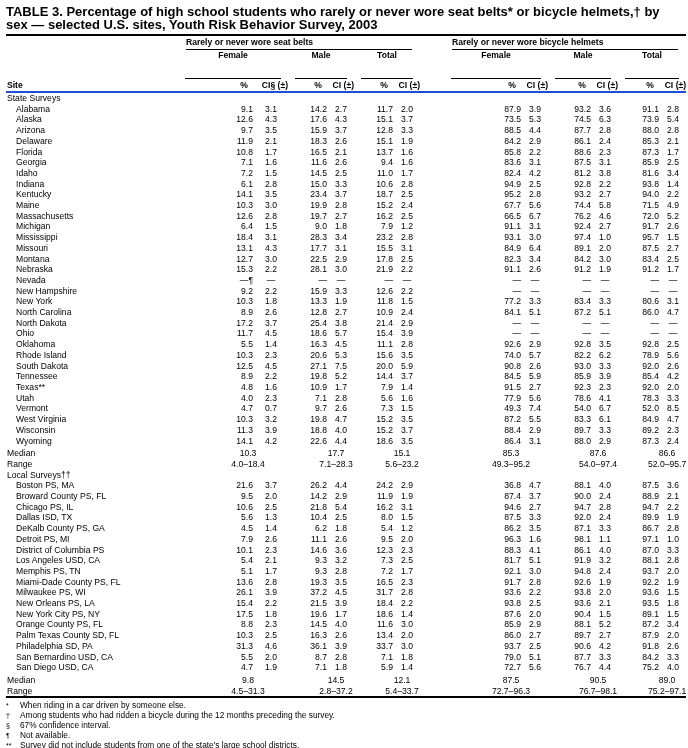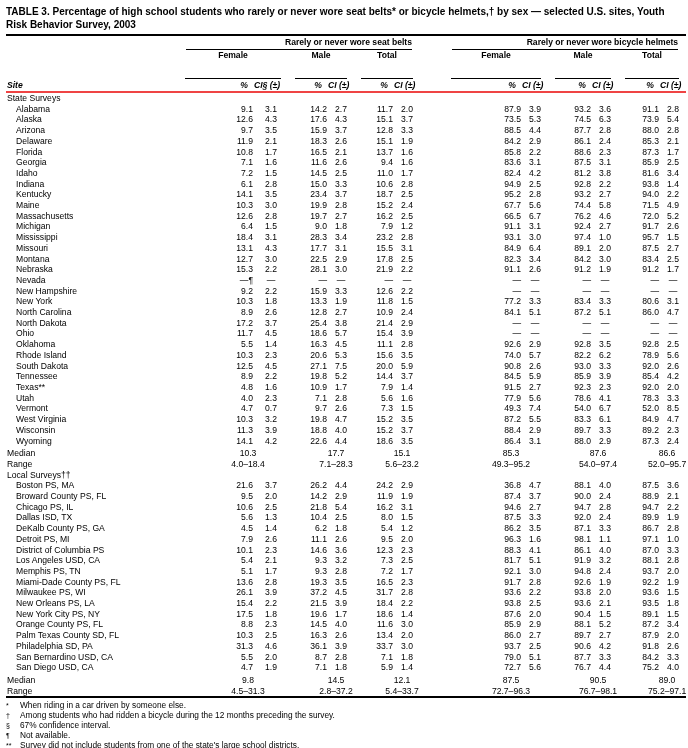--- a/index.html
+++ b/index.html
@@ -3,38 +3,38 @@
 <meta charset="utf-8">
 <style>
   html,body { margin:0; padding:0; background:#fff; color:#000; }
   .page {
     width:688px; height:748px; box-sizing:border-box;
     padding:5px 5px 0 6px;
     font-family:"Liberation Sans","DejaVu Sans",sans-serif;
     overflow:hidden;
   }
   .title {
-    font-size:10px; line-height:13px; font-weight:bold;
+    font-size:13px; line-height:13px; font-weight:bold;
     margin:0 0 3px 0;
   }
   table.yrbs {
     border-collapse:collapse; table-layout:fixed; width:680px;
     border-top:2.5px solid #000; border-bottom:2px solid #000;
     font-size:8.6px;
   }
   thead th { padding:0; font-weight:bold; white-space:nowrap; overflow:visible; }
   tr.grp-row th { line-height:12px; }
   tr.sex-row th { line-height:11px; }
   tr.meas-row th { line-height:12px; }
   th.site-h { vertical-align:bottom; text-align:left; padding-left:1px; }
-  .bb { border-bottom:2px solid #ef4444;font-style:italic; }
-  .ul  { border-bottom:1.5px solid #000; padding-bottom:1px; margin:0 8px; text-align:right; }
+  .bb { border-bottom:2px solid #1d4ed8; }
+  .ul  { border-bottom:1.5px solid #000; padding-bottom:1px; margin:0 8px; text-align:left; }
   .ul2 { border-bottom:1.5px solid #000; padding-bottom:17px; margin:0 7px; text-align:center; }
   th.pct-h { text-align:right; padding-right:6px; }
-  th.ci-h  { text-align:left;margin-top:29px; }
+  th.ci-h  { text-align:right;margin-top:29px; }
   tbody td {
     padding:0; line-height:10.7px; white-space:nowrap; overflow:visible;
     vertical-align:bottom;
   }
   td.section { padding-left:1px; }
   td.site { padding-left:10px; }
   td.site.flush { padding-left:1px; }
   td.v { text-align:right; }
   td.v.pct { padding-right:1px; }
   td.v.ci { text-align:center; }

